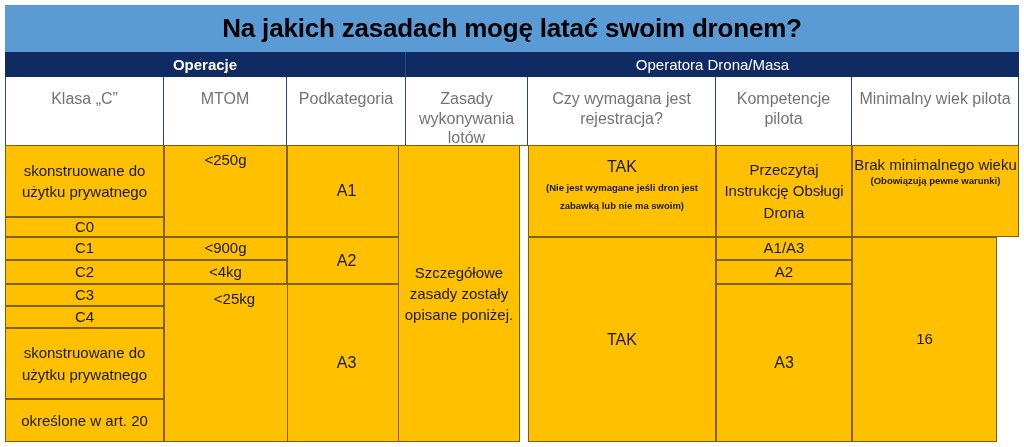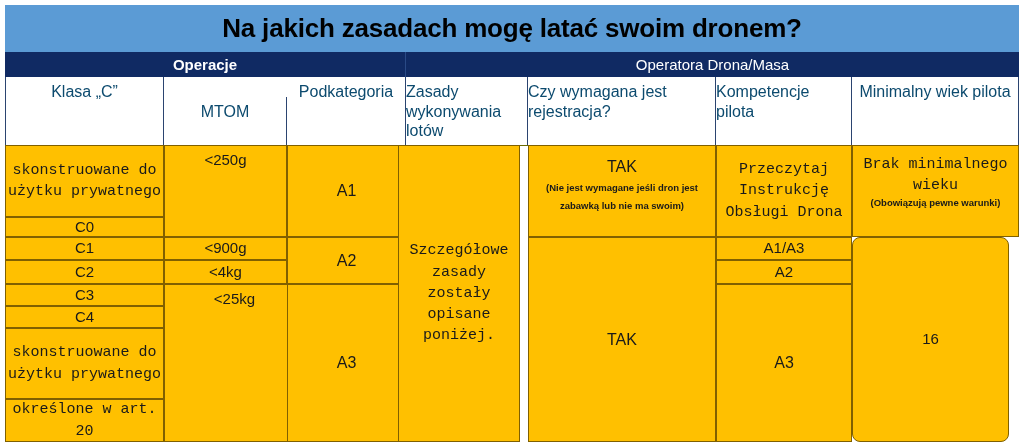--- a/index.html
+++ b/index.html
@@ -70,27 +70,28 @@
     top: 77px;
     width: 1014px;
     height: 68px;
     display: flex;
     background: #ffffff;
     border-bottom: 1px solid #6b6b00;
   }
   .head-cell {
     box-sizing: border-box;
     border-right: 1px solid #2b4470;
-    padding-top: 5px;
+    padding-top: 12px;
     display: flex;
     flex-direction: column;
     align-items: center;
-    color: #0c4a6e;
+    color: #737373;
     font-size: 16px;
     line-height: 1.23;
+    text-align: center;
   }
   .head-cell:first-child { border-left: 1px solid #2b4470; }
   .head-cell .sub {
     font-size: 9.5px;
     font-weight: bold;
     line-height: 1.2;
     margin-top: 1px;
   }
 
   
@@ -123,21 +124,21 @@
     line-height: 1.9;
     margin-top: 1px;
   }
   .cell .note-tight {
     font-size: 9.5px;
     font-weight: bold;
     line-height: 1.2;
     margin-top: 0px;
   }
   .cell .big { font-size: 16px; }
-  .cell .lines { font-size: 15px; line-height: 1.42; font-family: Liberation Mono, monospace; }
+  .cell .lines { font-size: 15px; line-height: 1.42; }
 </style>
 </head>
 <body>
 
 <div id="page">
 
   <div class="title-bar">
     <span class="title-text">Na jakich zasadach mogę latać swoim dronem?</span>
   </div>
 
@@ -147,21 +148,21 @@
     </div>
     <div class="group-cell" style="width:613px;">
       <span>Operatora Drona/Masa</span>
     </div>
   </div>
 
   <div class="head-band">
     <div class="head-cell" style="width:159px;">
       <span>Klasa „C”</span>
     </div>
-    <div class="head-cell" style="width:123px;margin-top:20px;">
+    <div class="head-cell" style="width:123px;">
       <span>MTOM</span>
     </div>
     <div class="head-cell" style="width:119px;">
       <span>Podkategoria</span>
     </div>
     <div class="head-cell" style="width:122px;">
       <span>Zasady wykonywania lotów</span>
     </div>
     <div class="head-cell" style="width:188px;">
       <span>Czy wymagana jest rejestracja?</span>
@@ -246,18 +247,18 @@
       <span>A2</span>
     </div>
     <div class="cell" style="left:711px;top:139px;width:136px;height:158px;">
       <span class="big">A3</span>
     </div>
 
     <div class="cell top-align" style="left:847px;top:0px;width:167px;height:92px;padding-top:8px;">
       <span class="lines">Brak minimalnego wieku</span>
       <span class="note-tight">(Obowiązują pewne warunki)</span>
     </div>
-    <div class="cell" style="left:847px;top:92px;width:157px;height:205px;border-radius:8px;">
+    <div class="cell" style="left:847px;top:92px;width:145px;height:205px;">
       <span>16</span>
     </div>
 
   </div>
 </div>
 
 </body></html>

